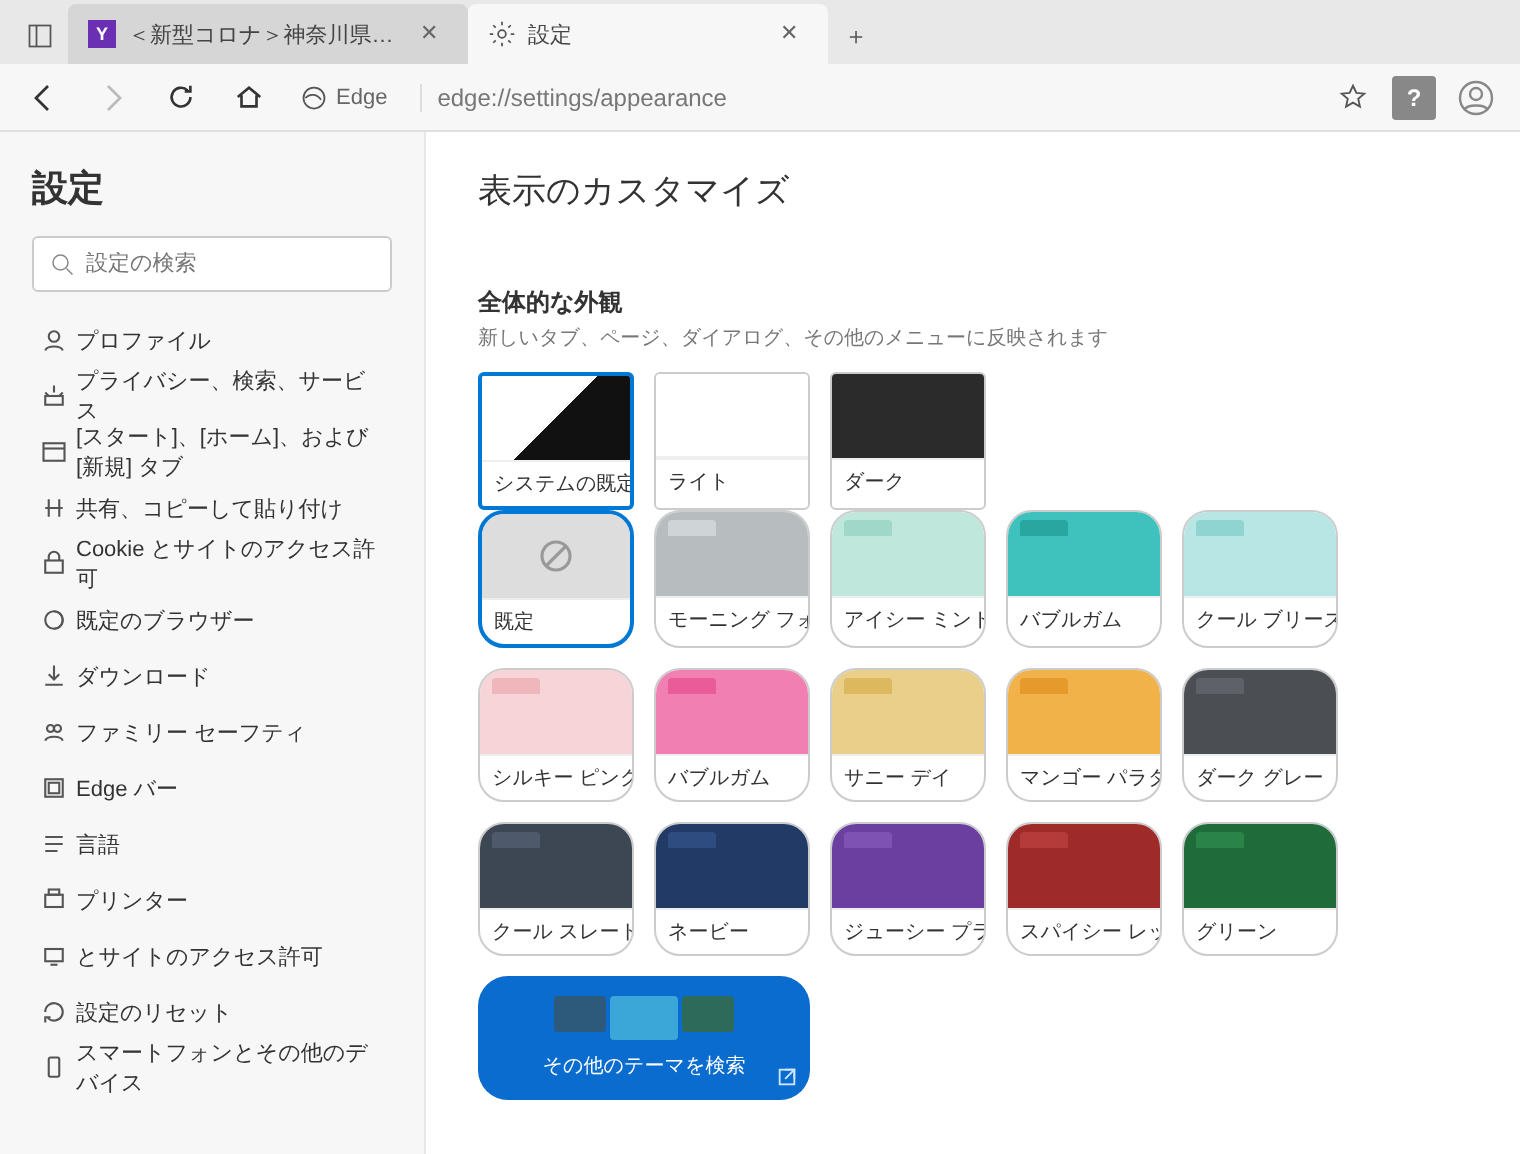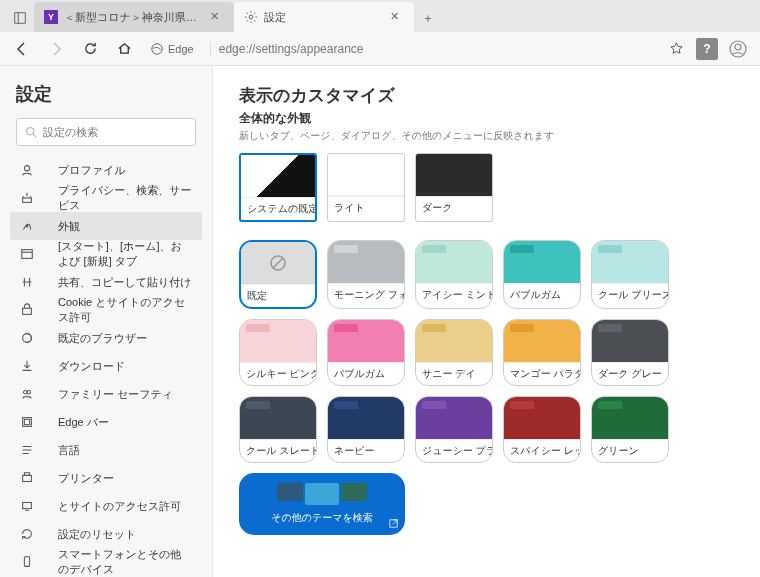--- a/index.html
+++ b/index.html
@@ -18,28 +18,28 @@
 .nav-btn{width:28px;height:28px;display:flex;align-items:center;justify-content:center;color:#555;border-radius:4px}
 .nav-btn.disabled{color:#bbb}
 .edge-label{display:flex;align-items:center;gap:4px;color:#666;font-size:11px;padding:0 6px}
 .url{flex:1;color:#777;font-size:12px;padding-left:8px;border-left:1px solid #ddd;margin-left:4px}
 .right-icons{display:flex;gap:6px;align-items:center}
 .content{display:flex;height:calc(577px - 66px)}
 .sidebar{width:212px;padding:16px 10px;overflow-y:auto}
 .sidebar h1{font-size:18px;font-weight:600;margin:0 6px 12px}
 .search{display:flex;align-items:center;border:1px solid #ccc;border-radius:3px;height:28px;padding:0 8px;gap:6px;background:#fff;margin:0 6px 10px}
 .search input{border:none;outline:none;flex:1;font-size:11px;background:transparent}
-.nav-item{display:flex;align-items:center;gap:24px;height:28px;padding:0 10px;border-radius:3px;font-size:11px;color:#333;cursor:pointer}
+.nav-item{display:flex;align-items:center;gap:4px;height:28px;padding:0 10px;border-radius:3px;font-size:11px;color:#333;cursor:pointer}
 .nav-item.active{background:#e4e4e4}
 .nav-item .ni-icon{width:14px;height:14px;flex-shrink:0;color:#555}
 .main{flex:1;overflow-y:auto;padding:18px 26px;background:#fff;border-left:1px solid #e8e8e8}
-.main h2{font-size:17px;font-weight:700;margin-bottom:3px}
+.main h2{font-size:17px;font-weight:400;margin-bottom:36px}
 .section-title{font-size:12px;font-weight:700;margin-bottom:2px}
 .section-sub{font-size:10px;color:#777;margin-bottom:10px}
-.card-row{display:flex;gap:10px;margin-bottom:18px;flex-wrap:wrap}
+.card-row{display:flex;gap:10px;flex-wrap:wrap}
 .card{width:78px;border:1px solid #ccc;border-radius:3px;overflow:hidden;cursor:pointer;background:#fff}
 .card.selected{border:2px solid #0078d4}
 .card .swatch{height:42px;display:flex}
 .card .label{font-size:10px;padding:4px 6px;color:#333;border-top:1px solid #eee;white-space:nowrap;overflow:hidden}
 .theme-grid{display:flex;flex-wrap:wrap;gap:10px;margin-bottom:8px}
 .theme-card{width:78px;border:1px solid #ccc;border-radius:13px;overflow:hidden;cursor:pointer;background:#fff}
 .theme-card.selected{border:2px solid #0078d4}
 .theme-card .sw{height:42px;position:relative}
 .theme-card .tab-shape{position:absolute;top:4px;left:6px;width:24px;height:8px;border-radius:2px 2px 0 0}
 .theme-card .sw-label{font-size:10px;padding:4px 6px;border-top:1px solid #eee;white-space:nowrap;overflow:hidden}
@@ -148,29 +148,20 @@
         </div>
         <div class="nav-item">
           <span class="ni-icon">
             <svg width="14" height="14" viewBox="0 0 16 16" stroke="currentColor" fill="none" stroke-width="1.2">
               <path d="M8 2v4M3 6l2 2M13 6l-2 2"></path>
               <rect x="3" y="8" width="10" height="5"></rect>
             </svg>
           </span>
           <span>プライバシー、検索、サービス</span>
         </div>
-        <div class="nav-item active">
-          <span class="ni-icon">
-            <svg width="14" height="14" viewBox="0 0 16 16" stroke="currentColor" fill="none" stroke-width="1.2">
-              <path d="M4 12c4-8 8-8 8 0"></path>
-              <circle cx="8" cy="8" r="1"></circle>
-            </svg>
-          </span>
-          <span>外観</span>
-        </div>
         <div class="nav-item">
           <span class="ni-icon">
             <svg width="14" height="14" viewBox="0 0 16 16" stroke="currentColor" fill="none" stroke-width="1.2">
               <rect x="2" y="3" width="12" height="10"></rect>
               <line x1="2" y1="6" x2="14" y2="6"></line>
             </svg>
           </span>
           <span>[スタート]、[ホーム]、および [新規] タブ</span>
         </div>
         <div class="nav-item">

